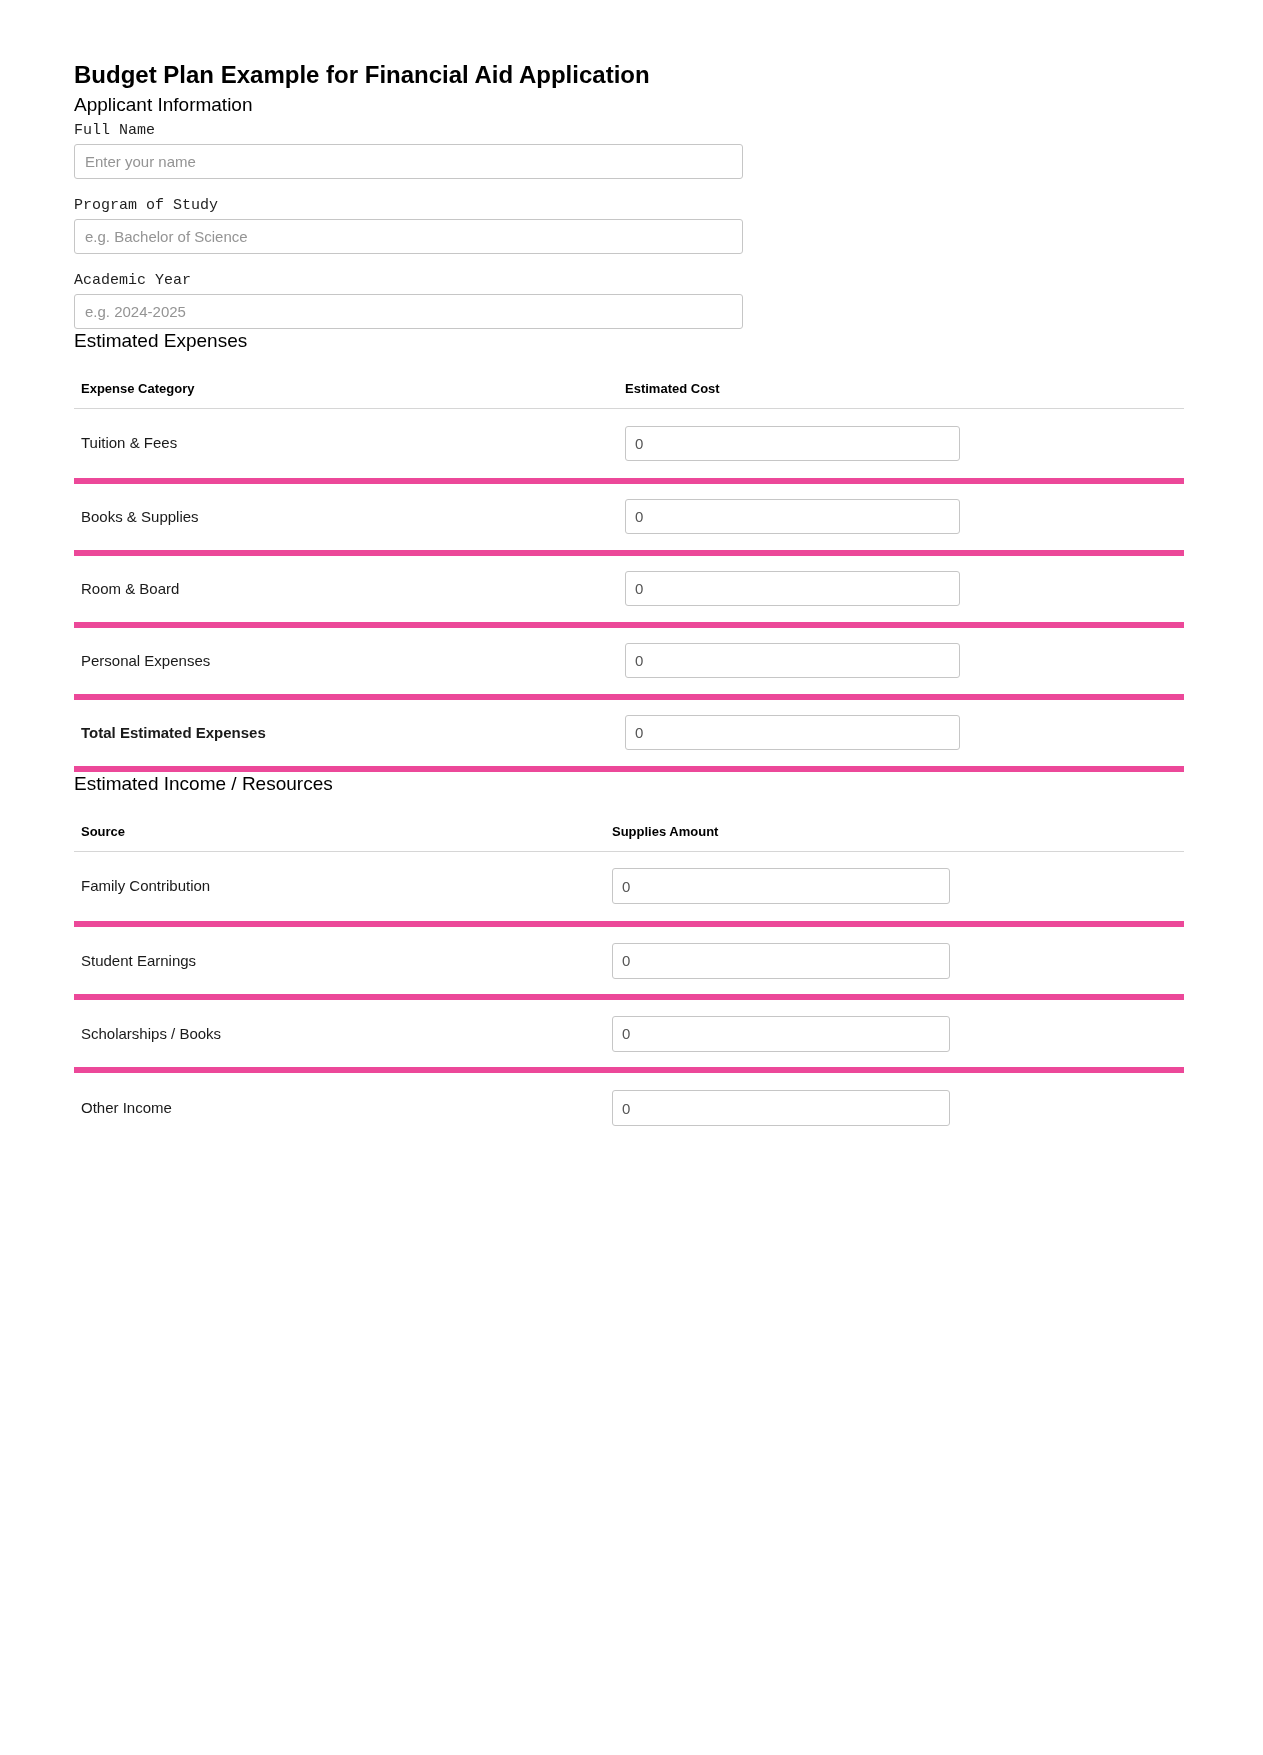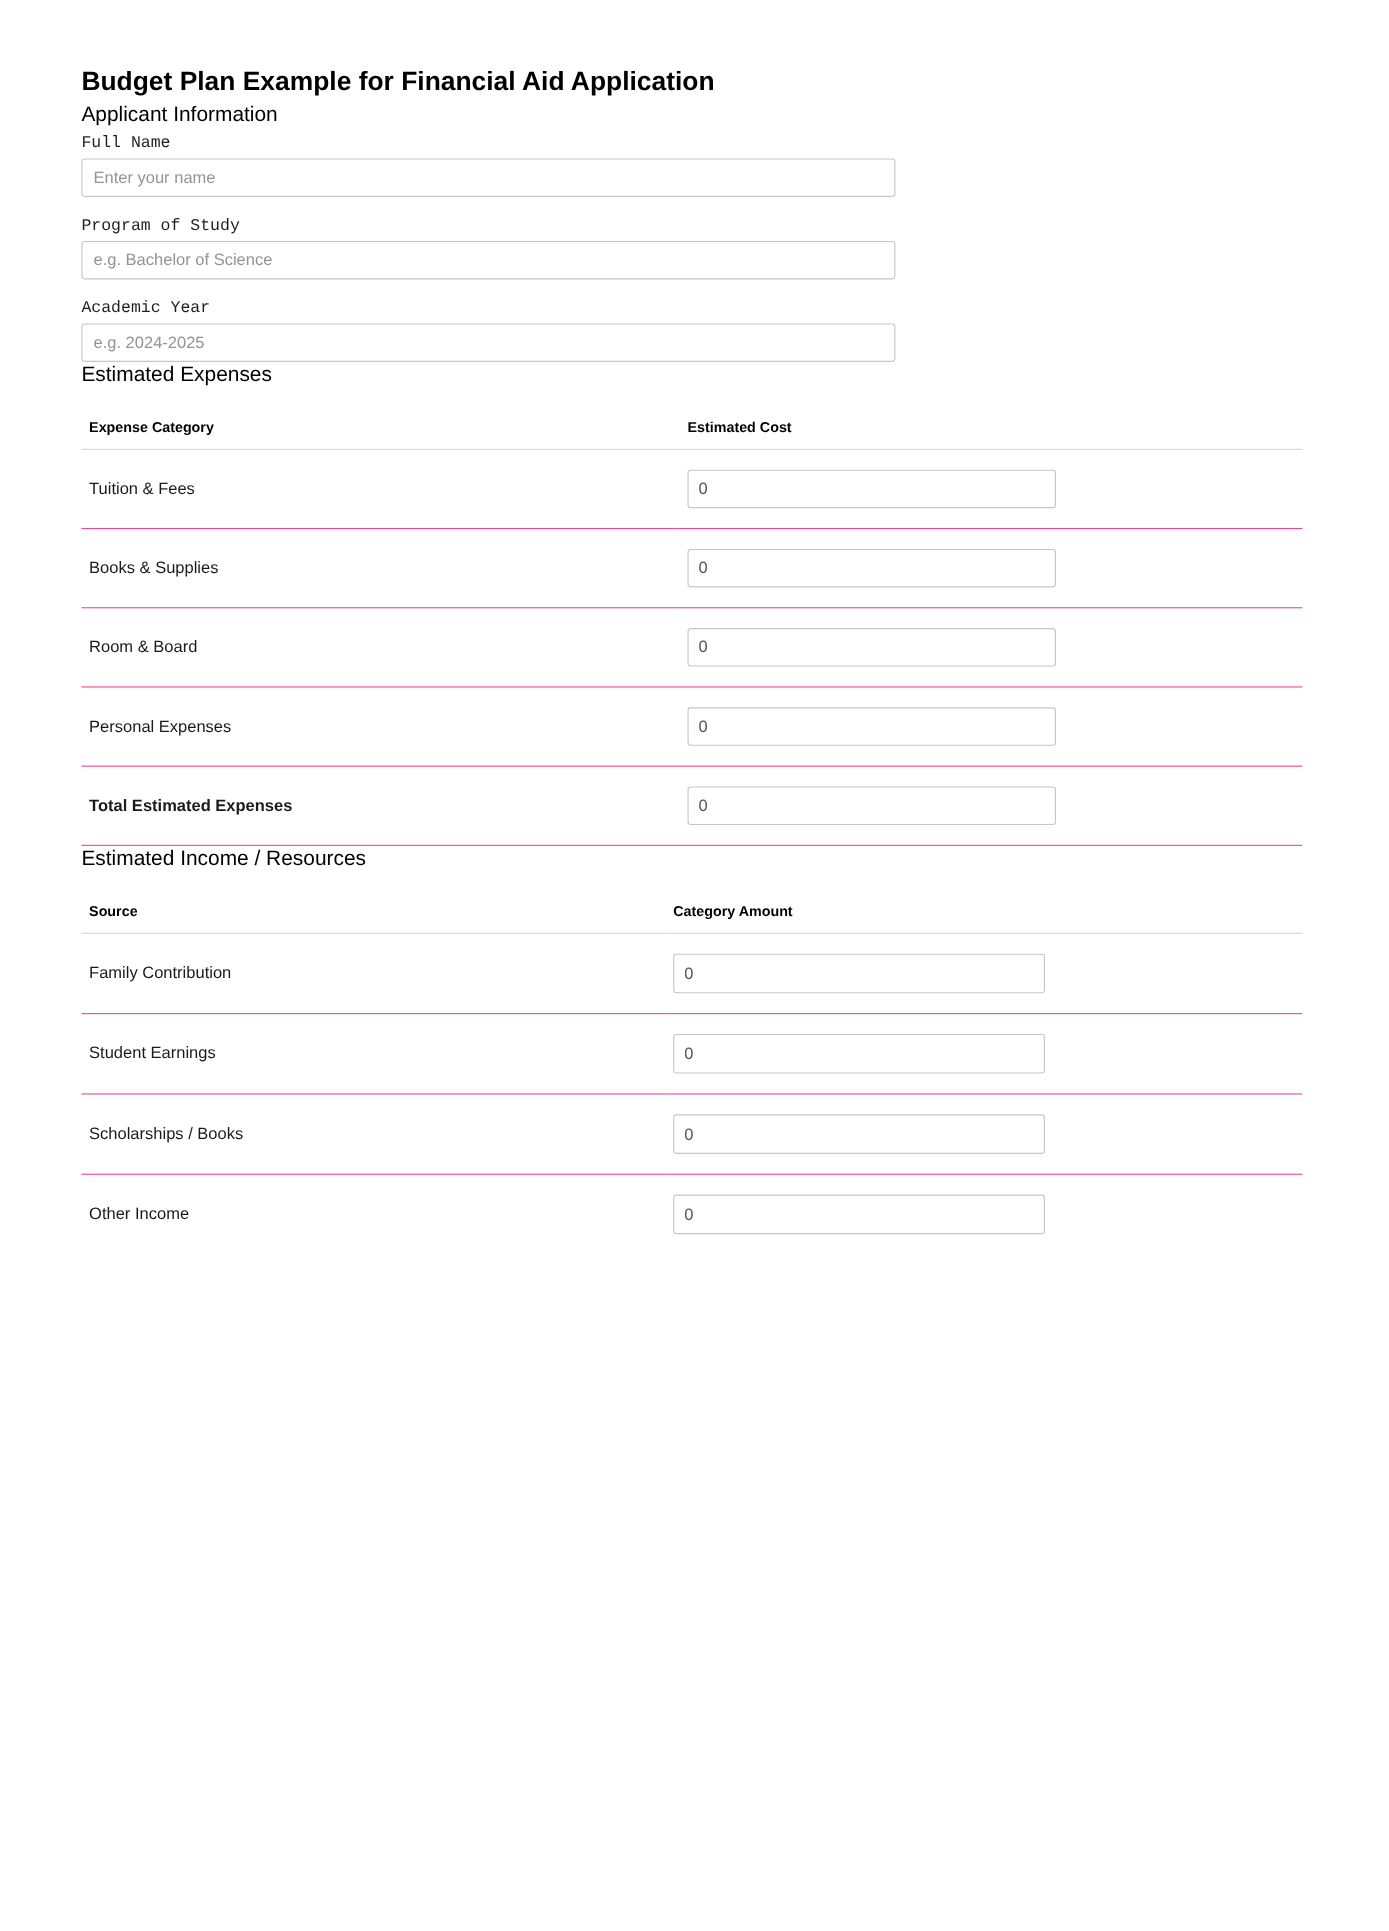--- a/index.html
+++ b/index.html
@@ -46,21 +46,21 @@
     margin-bottom: 4px;
     font-size: 15px;
     line-height: 18px;
     color: #1f1f1f;
     font-family: Liberation Mono, monospace;
   }
   .field-label.first { margin-top: 6px; }
 
   input.text-input {
     display: block;
-    width: 740px;
+    width: 669px;
     height: 35px;
     padding: 0 10px;
     border: 1px solid #c6c6c6;
     border-radius: 3px;
     font-family: "Liberation Sans", "DejaVu Sans", sans-serif;
     font-size: 15px;
     color: #333;
     outline: none;
     background: #fff;
   }
@@ -74,21 +74,21 @@
   table.data-table th {
     text-align: left;
     font-size: 13px;
     line-height: 18px;
     font-weight: 700;
     color: #000;
     padding: 28px 0 10px 7px;
     border-bottom: 1px solid #d6d6d6;
   }
   table.data-table td {
-    border-bottom: 1px solid #ec4899;
+    border-bottom: 6px solid #ec4899;
     vertical-align: middle;
     font-size: 15px;
     line-height: 18px;
     padding: 0 0 0 7px;
   }
   table.expenses-table td { height: 72px; }
   table.income-table   td { height: 73px; }
   table.expenses-table col.col-label { width: 544px; }
   table.income-table   col.col-label { width: 531px; }
 
@@ -185,21 +185,21 @@
       <h2 class="section-heading income-heading">Estimated Income / Resources</h2>
 
       <table class="data-table income-table">
         <colgroup>
             <col class="col-label">
             <col class="col-input">
           </colgroup>
         <thead>
           <tr>
             <th>Source</th>
-            <th>Category Amount</th>
+            <th>Supplies Amount</th>
           </tr>
         </thead>
         <tbody>
           <tr>
             <td class="label-cell">Family Contribution</td>
             <td class="input-cell">
                 <input class="num-input" type="text" value="0" style="">
               </td>
           </tr>
           <tr>

